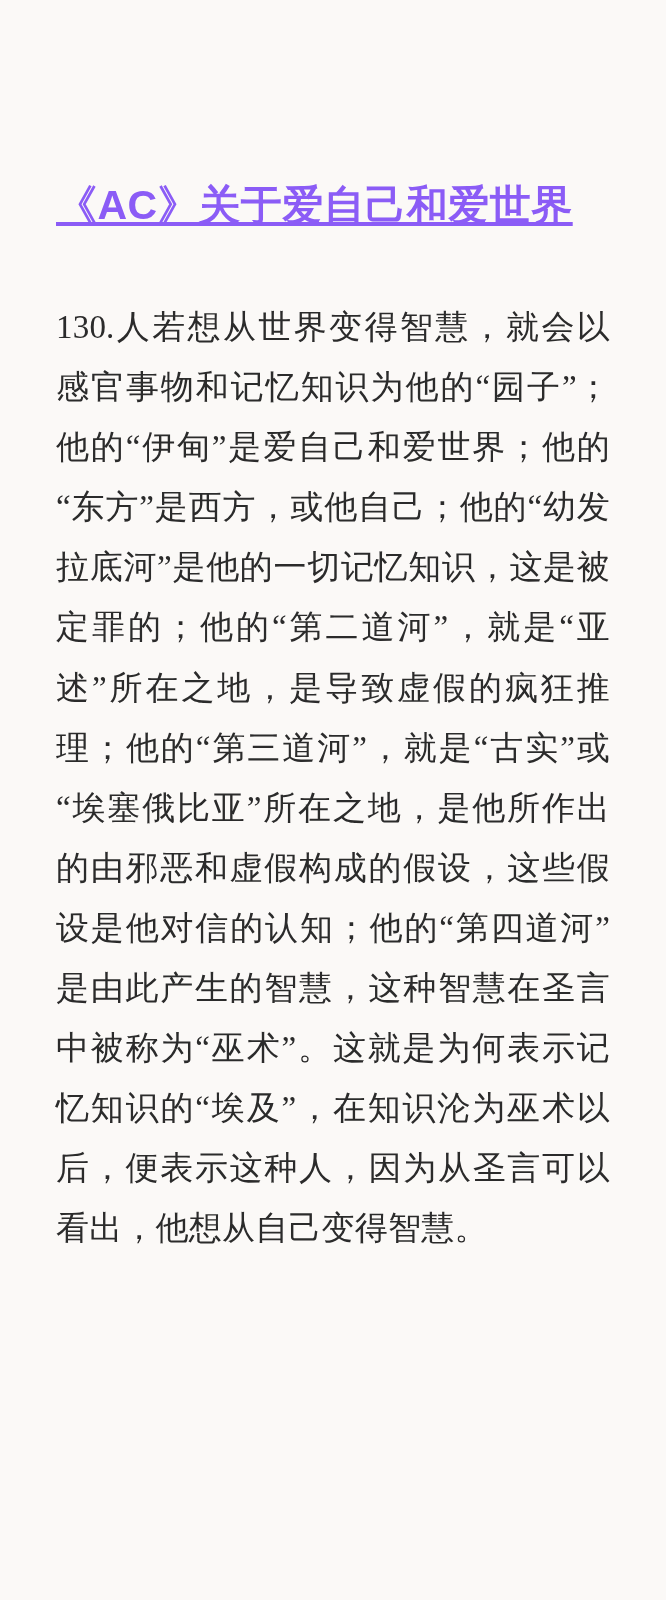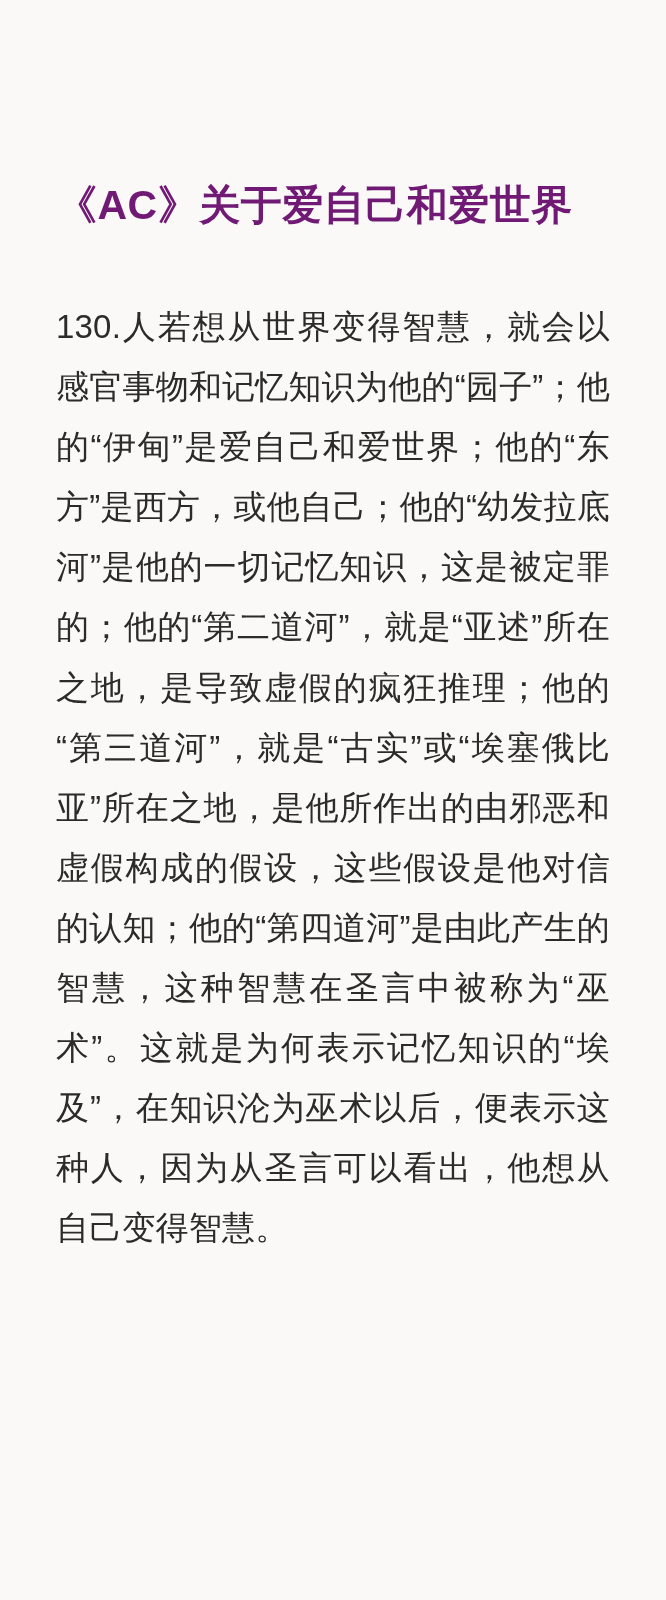--- a/index.html
+++ b/index.html
@@ -17,28 +17,29 @@
     width: 666px;
     min-height: 1600px;
     box-sizing: border-box;
     padding: 180px 56px 120px 56px;
     background: #fbf9f7;
   }
   .doc-title {
     font-family: "Liberation Sans", "DejaVu Sans", sans-serif;
     font-size: 41px;
     font-weight: 700;
-    color: #701a75;
+    color: #8b5cf6;
     letter-spacing: 0.5px;
     line-height: 1.25;
     margin: 0 0 66px 0;
     white-space: nowrap;
+    text-decoration: underline;
   }
   .body-text {
-    font-family: Liberation Sans, sans-serif;
+    font-family: Liberation Serif, serif;
     font-size: 33px;
     line-height: 1.82;
     color: #2b2b2b;
     text-align: justify;
     text-justify: inter-ideograph;
     margin: 0;
     letter-spacing: 0.2px;
   }
 </style>
 </head>

